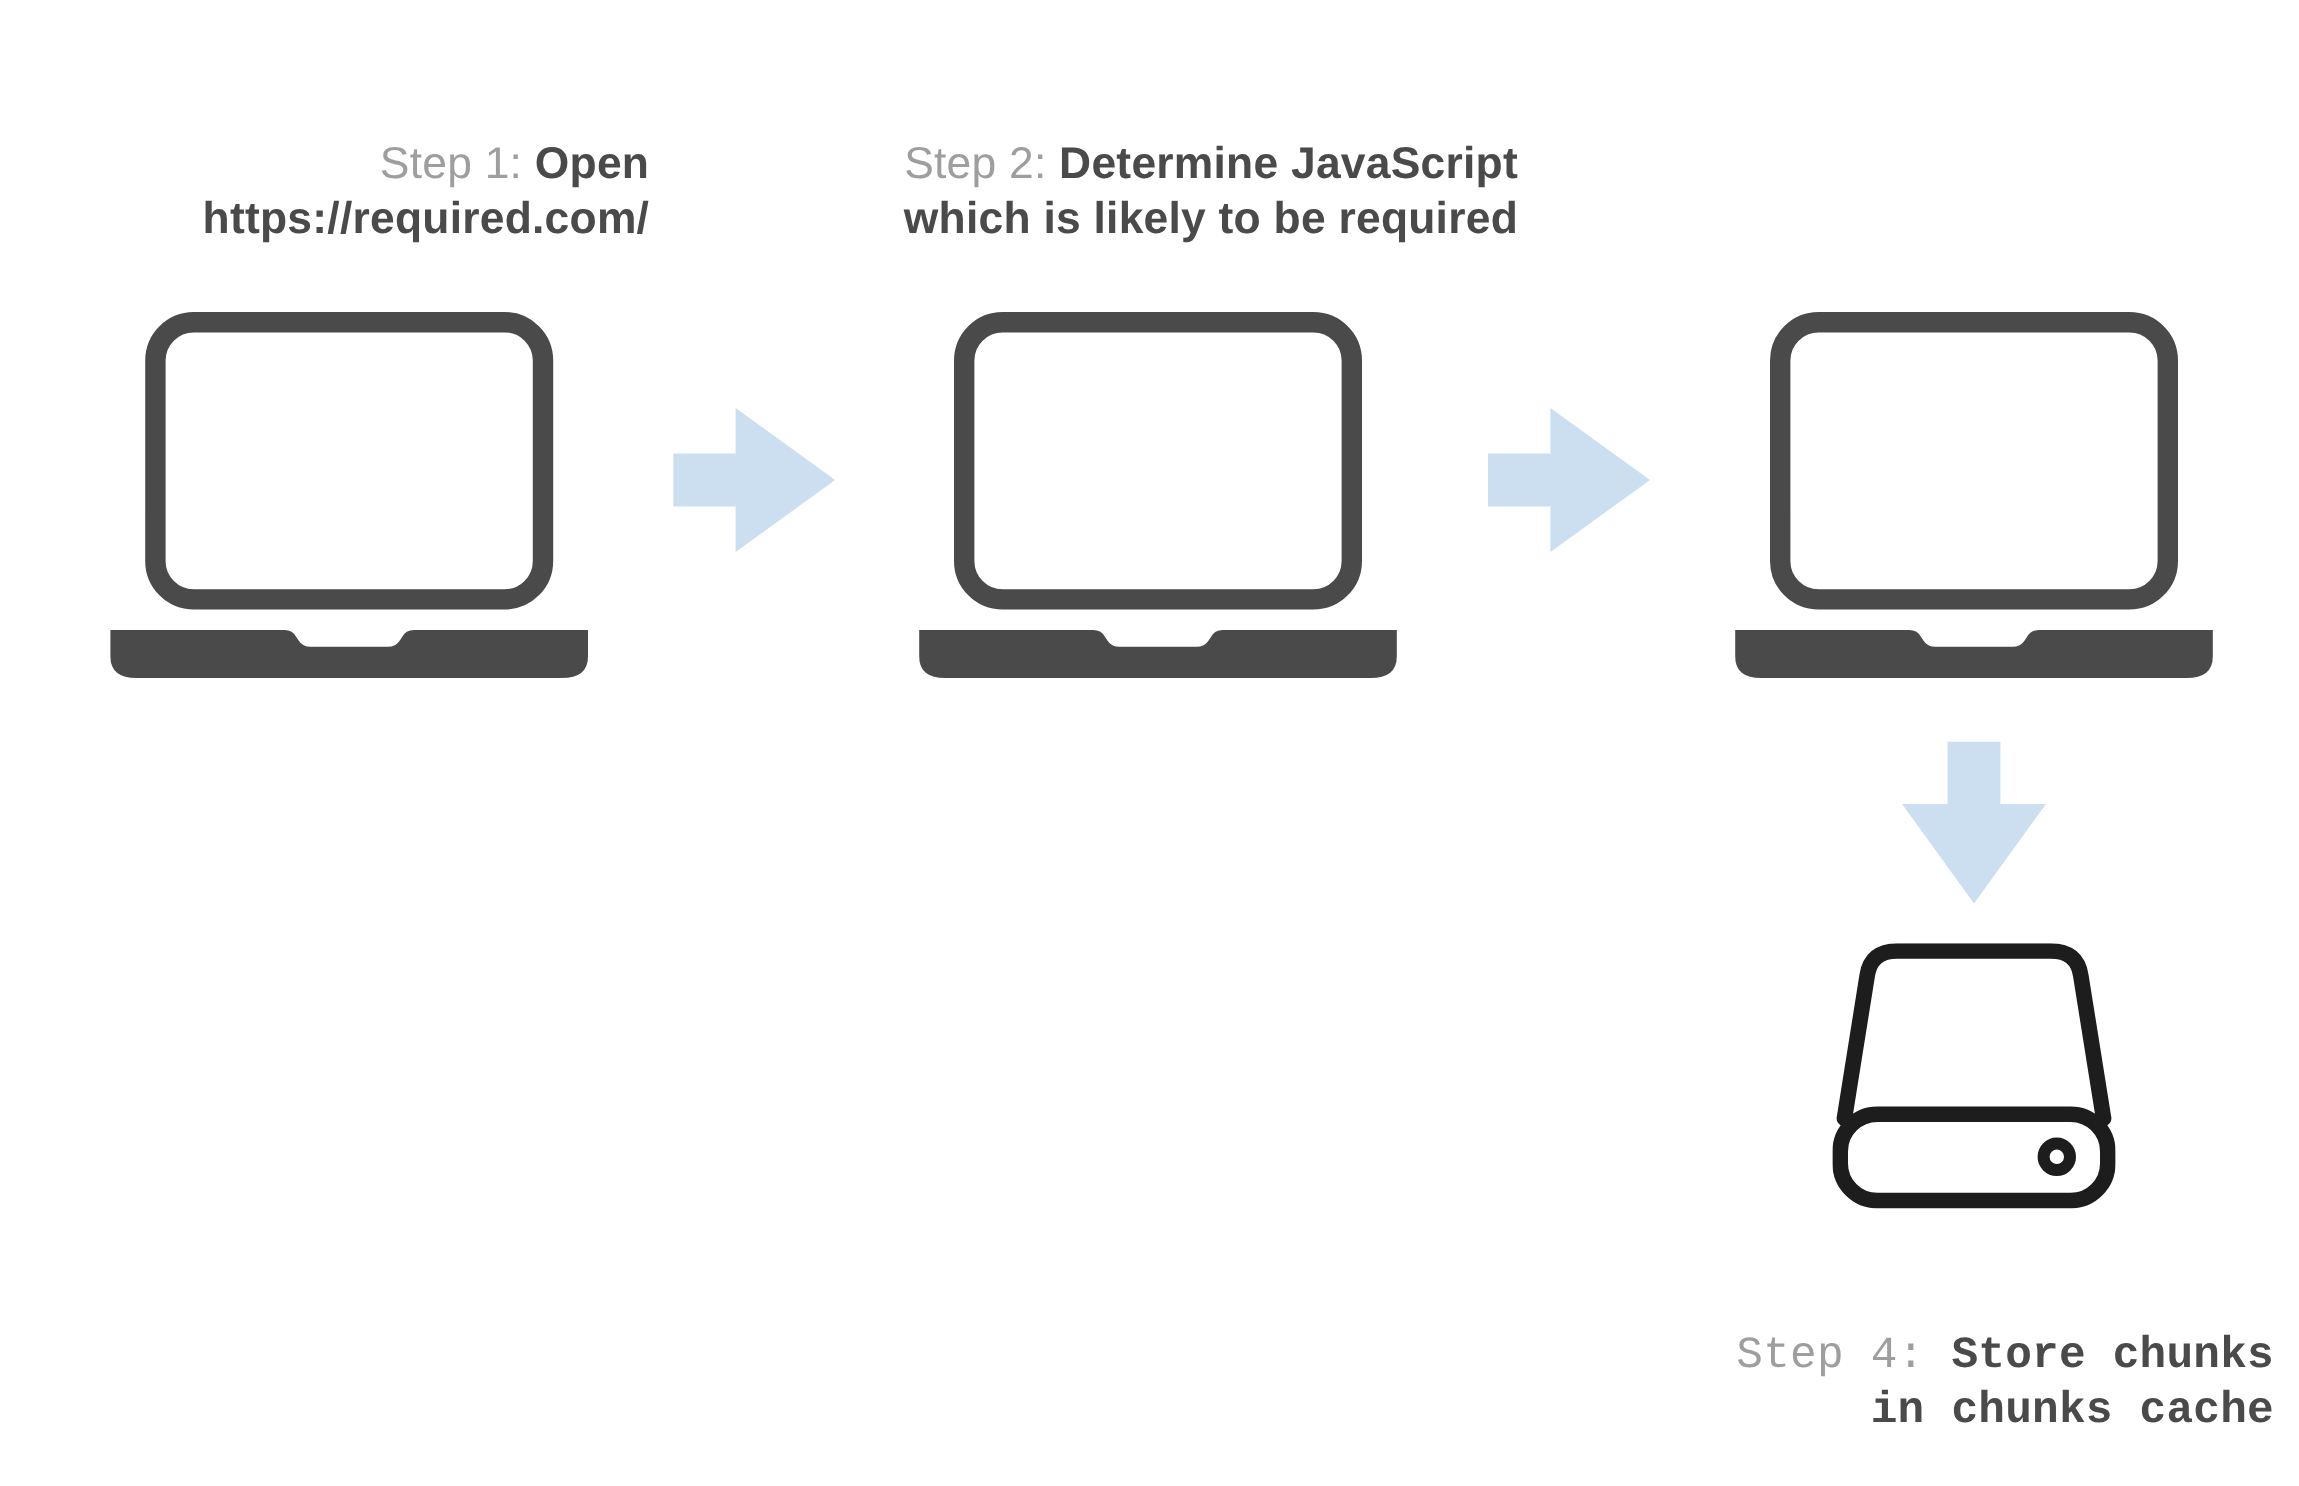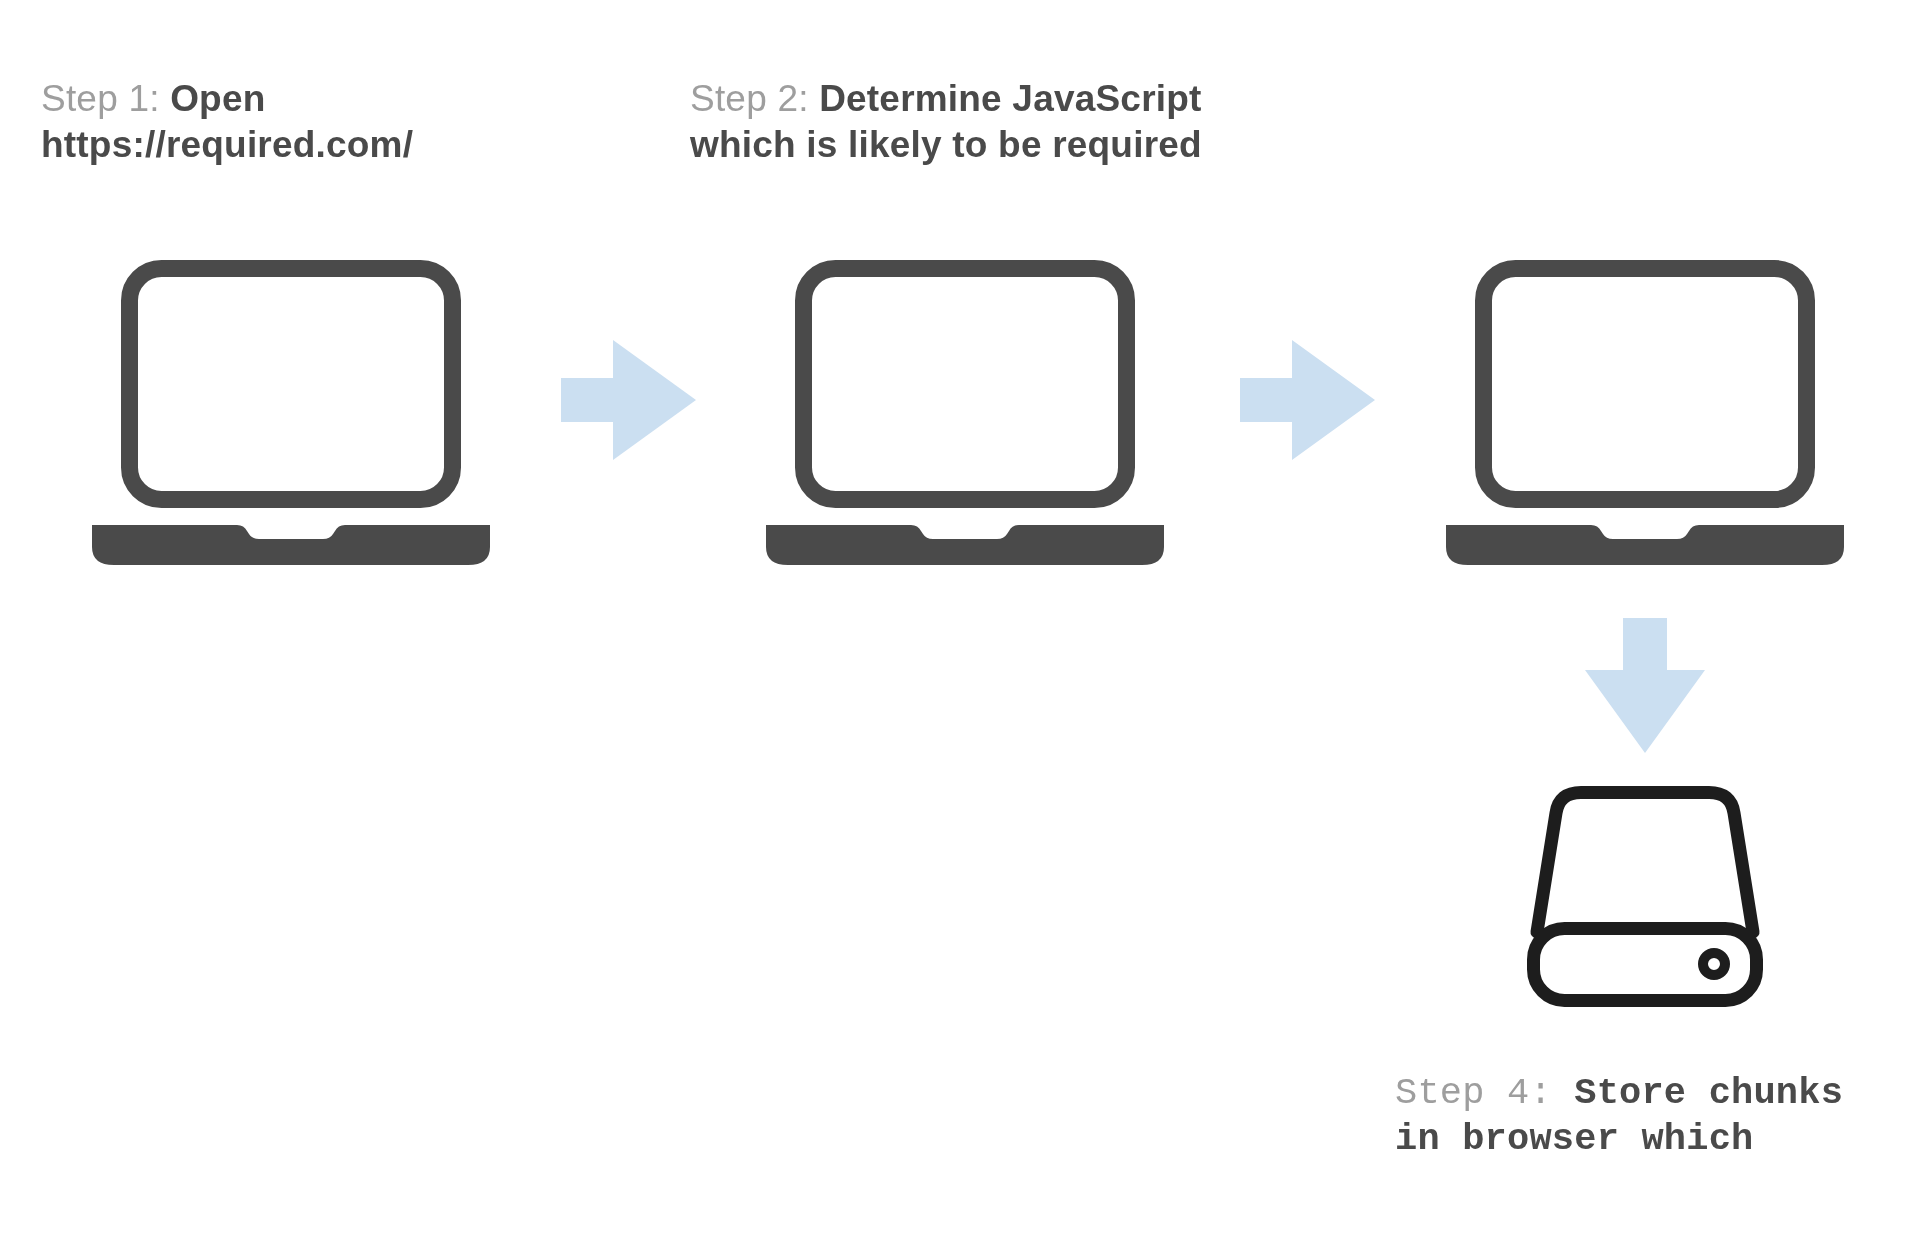--- a/index.html
+++ b/index.html
@@ -5,26 +5,27 @@
   html,body{margin:0;padding:0;background:#fff;}
   .canvas{
     position:relative;
     width:1916px;height:1238px;
     background:var(--background,#fff);
     font-family:"Liberation Sans", sans-serif;
     overflow:hidden;
   }
   .heading{
     position:absolute;
-    text-align:left;
+    text-align:right;
     font-size:37px;
     line-height:46px;
     font-weight:700;
     color:var(--heading-dark,#4a4a4a);
     letter-spacing:0.2px;
+    margin-top:37px;
   }
   .heading .step-label{
     font-weight:400;
     color:var(--step-label-gray,#9e9e9e);
   }
   .abs{position:absolute;}
   svg{display:block;}
   .laptop-screen{fill:#fff;stroke:var(--icon-dark-gray,#4a4a4a);stroke-width:17px;}
   .laptop-base{fill:var(--icon-dark-gray,#4a4a4a);}
   .arrow-shape{fill:var(--arrow-blue,#cbdff1);}
@@ -35,21 +36,21 @@
 <body>
 
 <div class="canvas">
 
   <div class="heading" style="left:41px;top:76px;width:500px;">
     <span class="step-label">Step 1:</span>
     <b>Open</b><br>
     <b>https://required.com/</b>
   </div>
 
-  <div class="heading" style="left:690px;top:76px;width:600px;">
+  <div class="heading" style="left:665px;top:76px;width:600px;">
     <span class="step-label">Step 2:</span>
     <b>Determine JavaScript</b><br>
     <b>which is likely to be required</b>
   </div>
 
 
   <svg class="abs" style="left:90px;top:260px;" width="402" height="305" viewBox="0 0 402 305">
     <rect class="laptop-screen" x="39.5" y="8.5" width="323" height="231" rx="32"></rect>
     <path class="laptop-base" d="M2 265 H147 Q154 265 157 271 L159 274 Q162 279 169 279 H233 Q240 279 243 274 L245 271 Q248 265 255 265 H400 V287 Q400 305 378 305 H24 Q2 305 2 287 Z"></path>
   </svg>
@@ -78,16 +79,16 @@
 
   <svg class="abs" style="left:1527px;top:786px;" width="236" height="221" viewBox="0 0 236 221">
     <path class="drive-stroke" d="M10 146 L29 27 Q32 6.5 54 6.5 H182 Q204 6.5 207 27 L226 146"></path>
     <rect class="drive-stroke" x="6.5" y="142.5" width="223" height="72" rx="31"></rect>
     <circle class="drive-led" cx="187" cy="178" r="11"></circle>
   </svg>
 
   <div class="heading" style="left:1395px;top:1070px;width:500px;font-family:Liberation Mono, monospace;">
     <span class="step-label">Step 4:</span>
     <b>Store chunks</b><br>
-    <b>in browser which</b>
+    <b>in chunks cache</b>
   </div>
 
 </div>
 
 </body></html>

